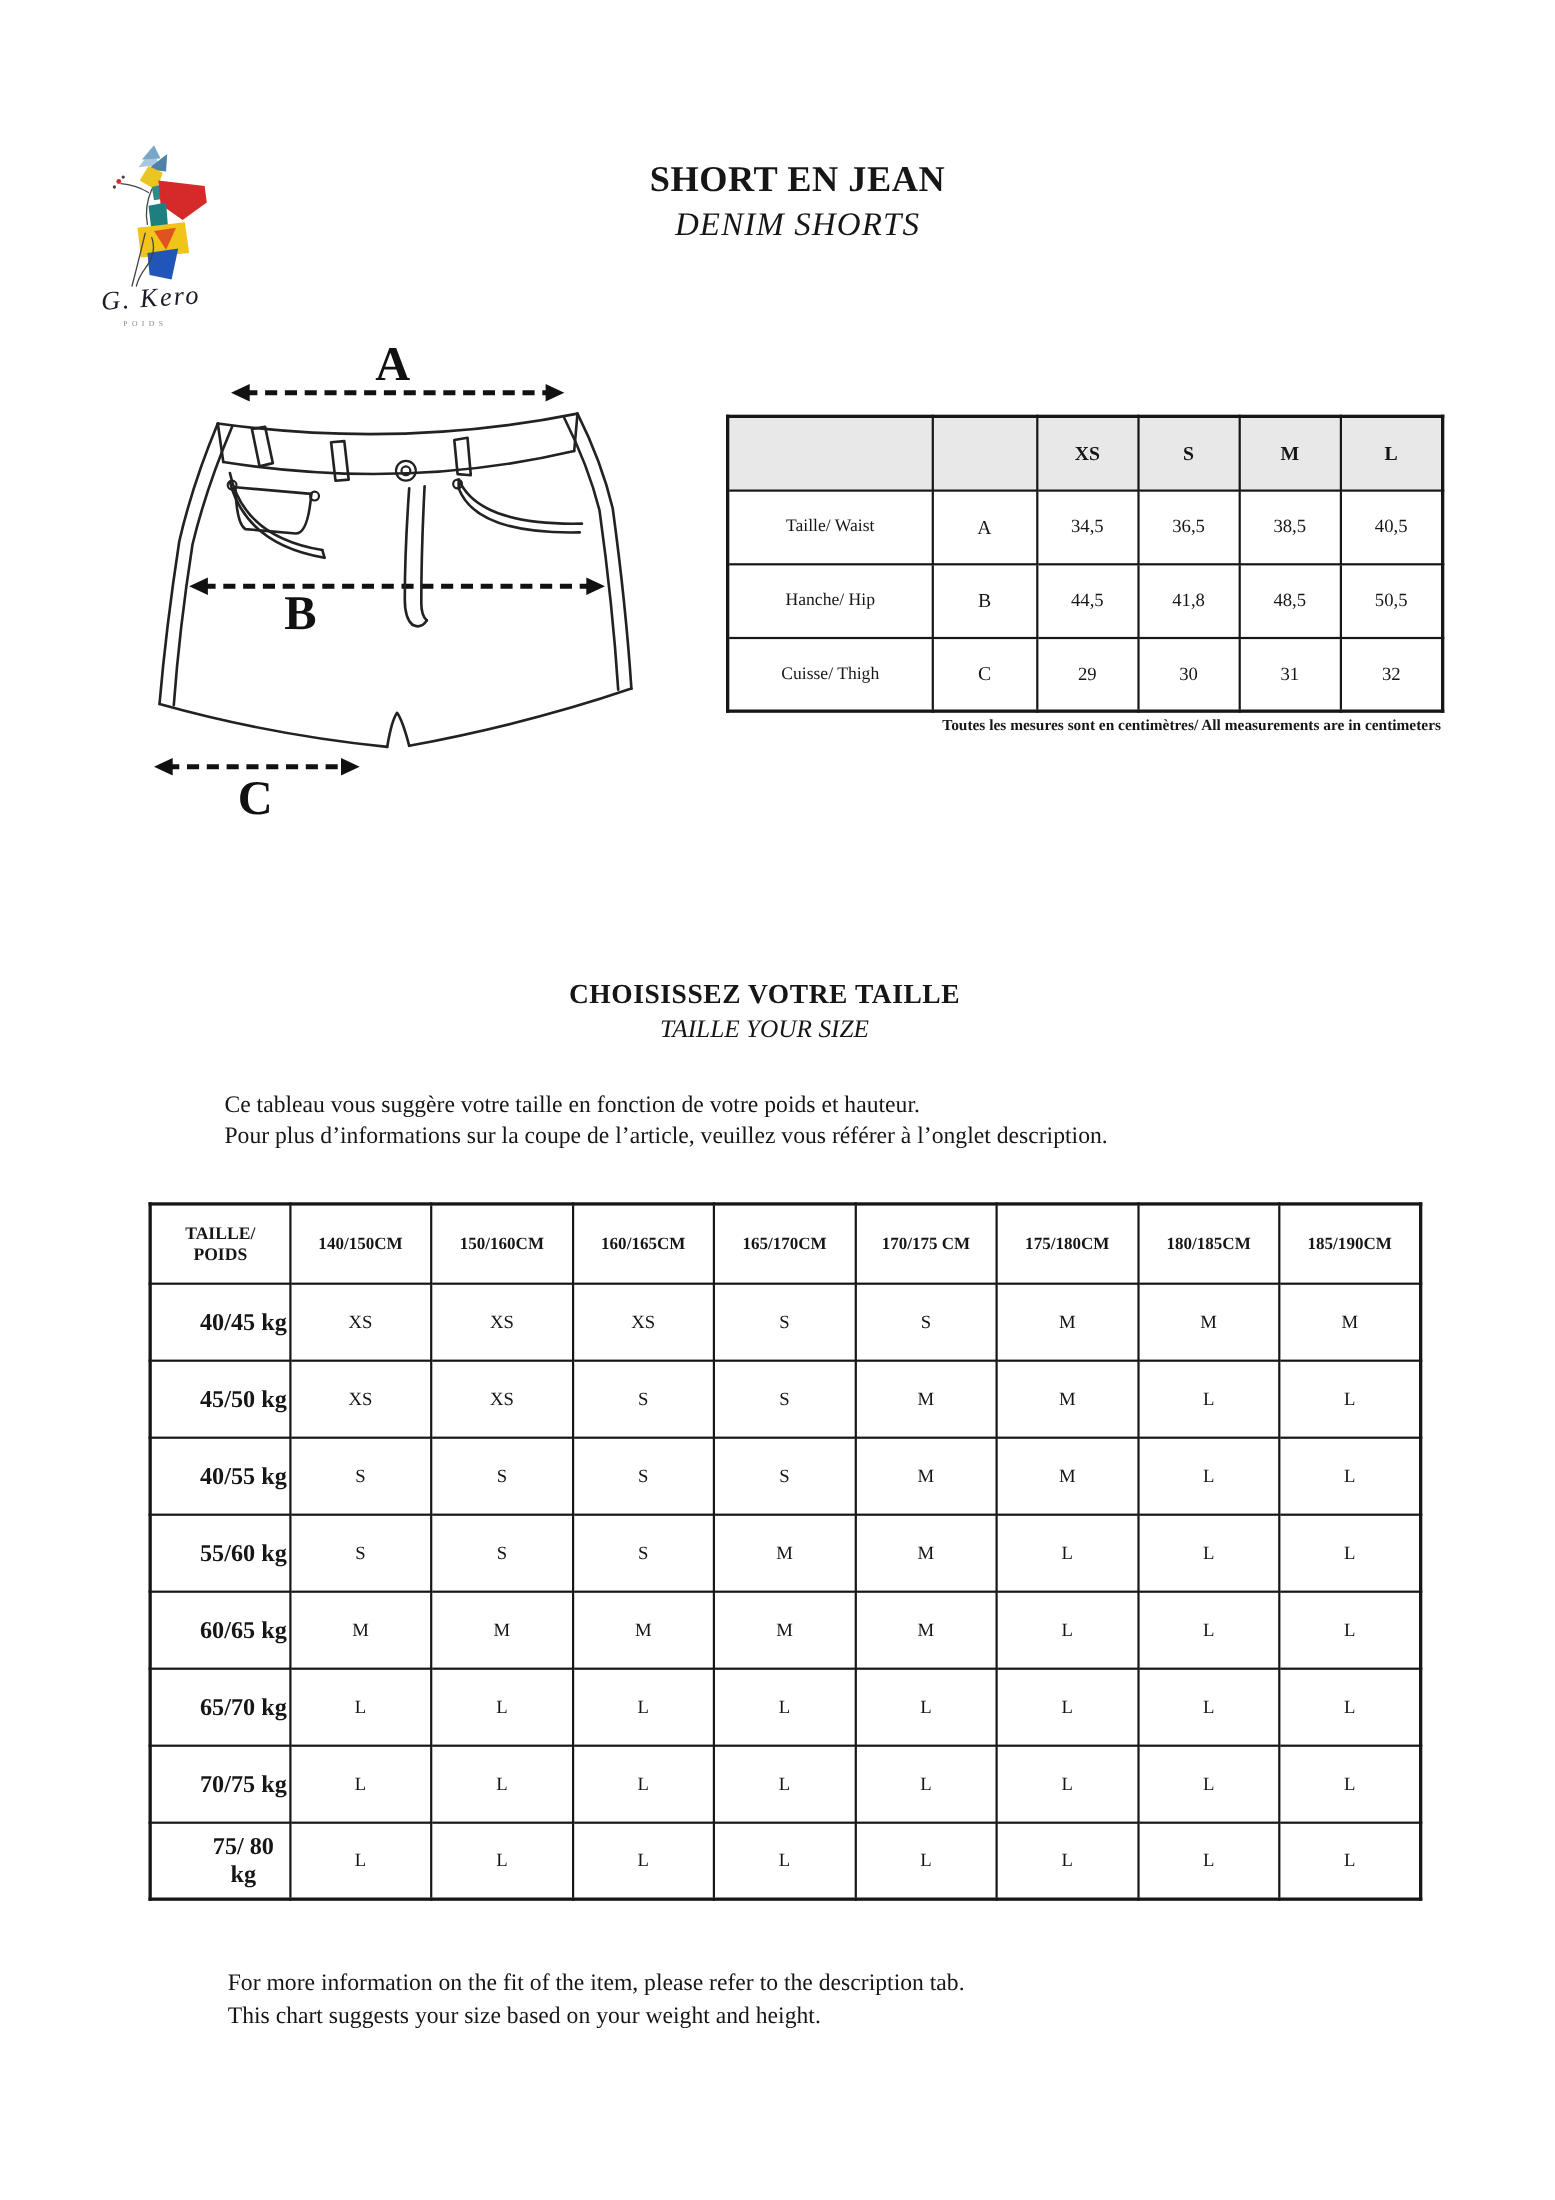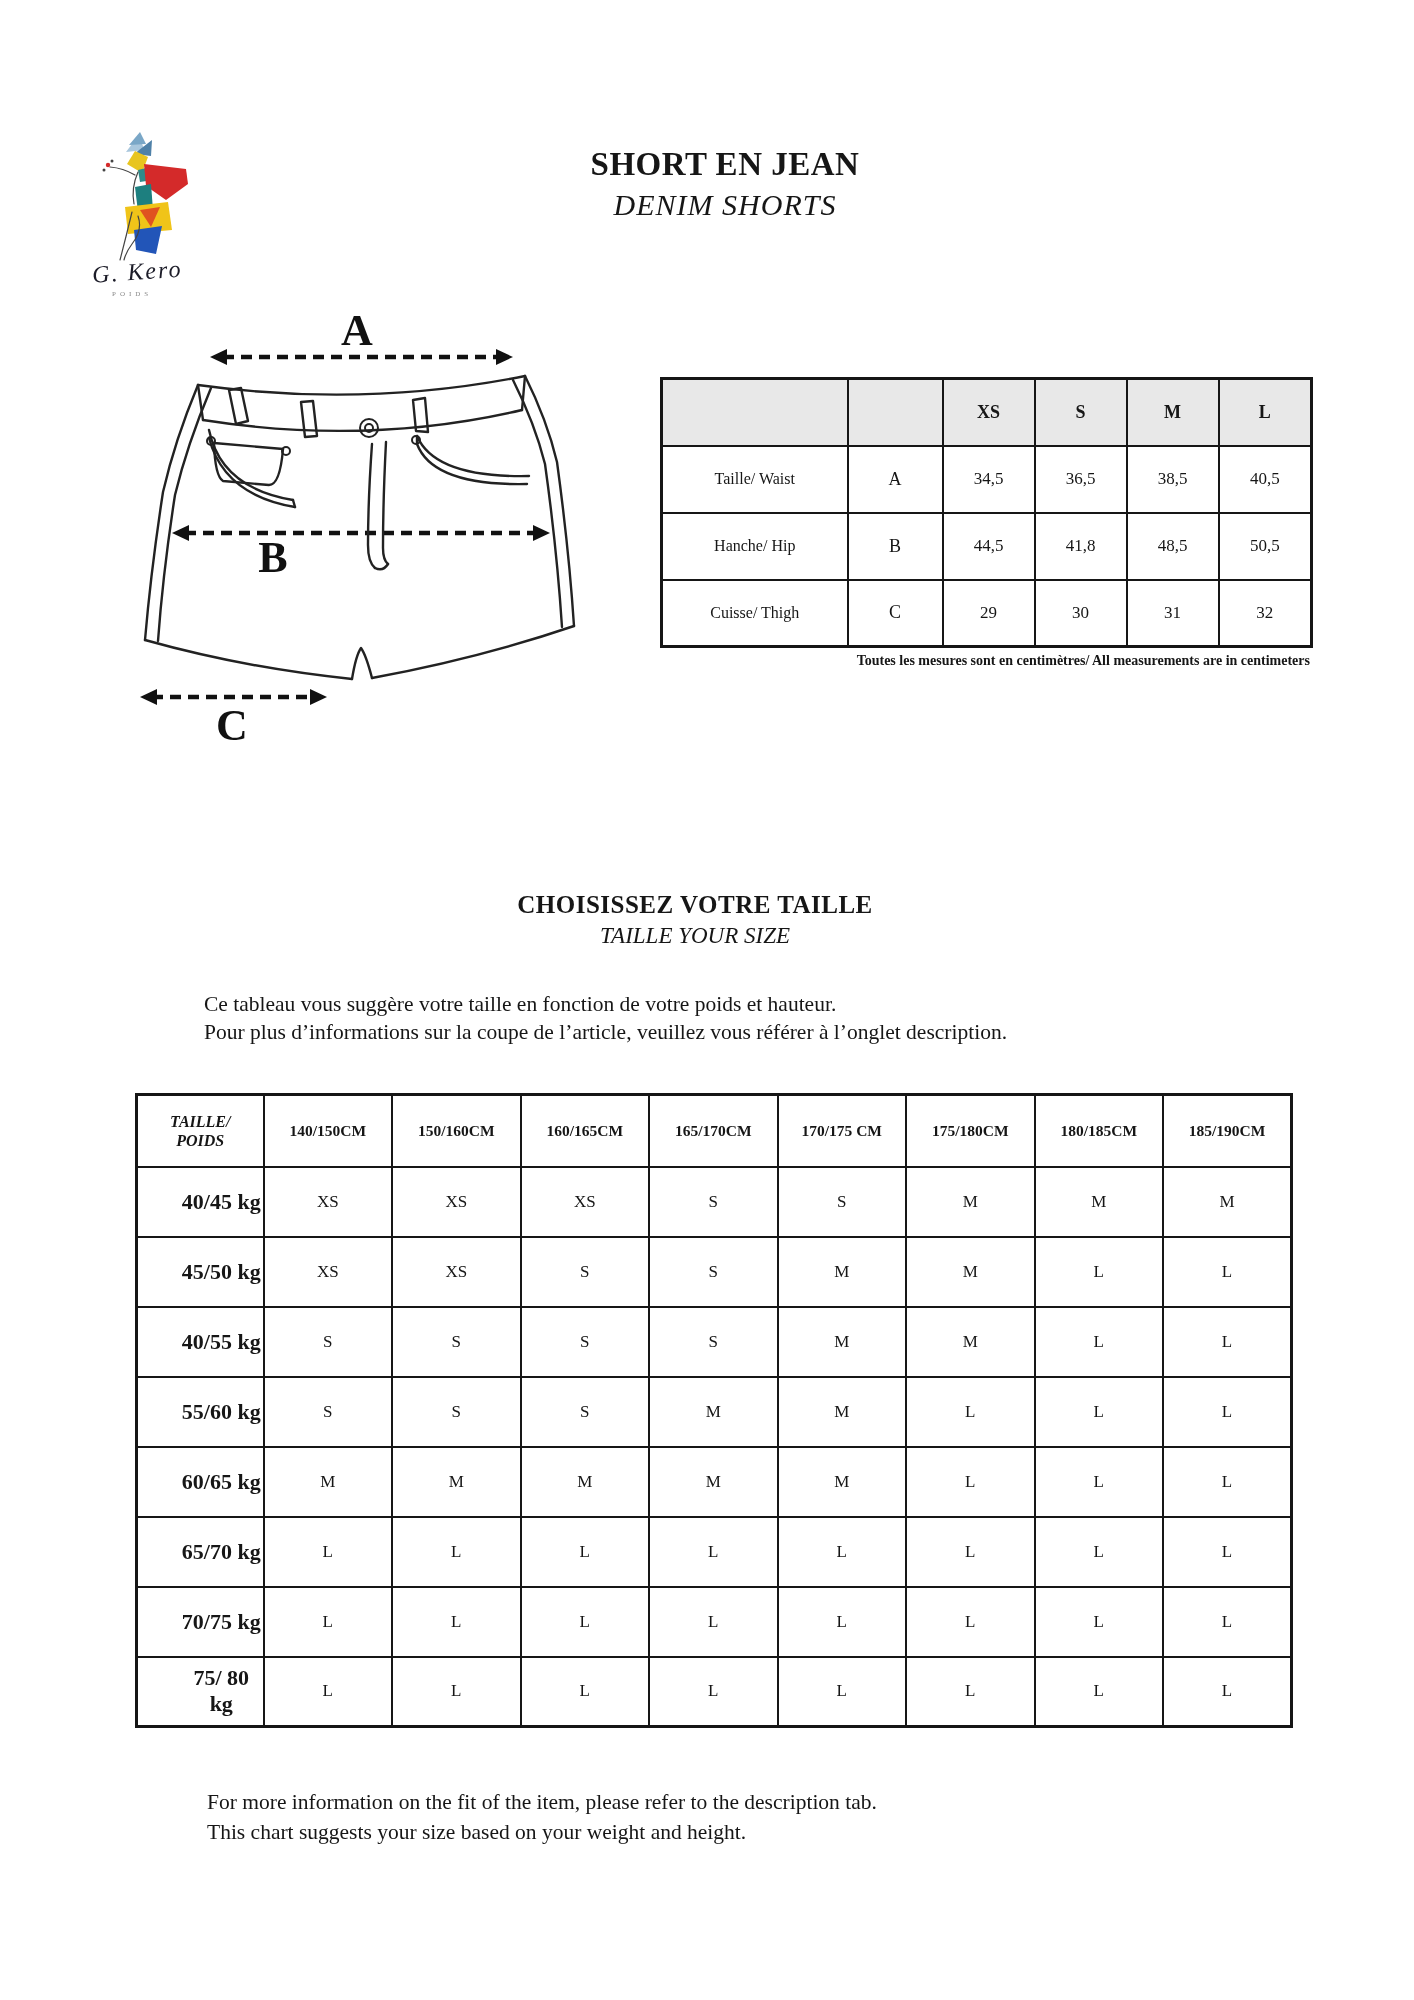--- a/index.html
+++ b/index.html
@@ -41,21 +41,21 @@
   .choose-fr{font-size:25px;font-weight:bold;letter-spacing:.5px;}
   .choose-en{font-size:23px;font-style:italic;margin-top:4px;}
   .intro{position:absolute;left:204px;top:990px;width:1100px;height:54px;
          overflow:hidden;font-size:21.5px;line-height:28px;}
   
   .stable{position:absolute;left:135px;top:1093px;width:1158px;border:3px solid #161616;}
   .stable td{border:2px solid #161616;text-align:center;vertical-align:middle;
              font-size:17px;padding:0;}
   .stable tr{height:70px;}
   .stable tr.hrow{height:72px;}
-  .stable td.corner div{font-weight:bold;font-size:16px;line-height:19px;font-style:italic;}
+  .stable td.corner div{font-weight:bold;font-size:16px;line-height:19px;}
   .stable td.hh{font-weight:bold;font-size:15.5px;}
   .stable td.wcol{font-weight:bold;font-size:22px;padding-left:42px;}
   
   .outro{position:absolute;left:207px;top:1787px;width:1100px;
          font-size:21.5px;line-height:30px;}
 </style>
 </head>
 <body>
 
 <div class="page">

